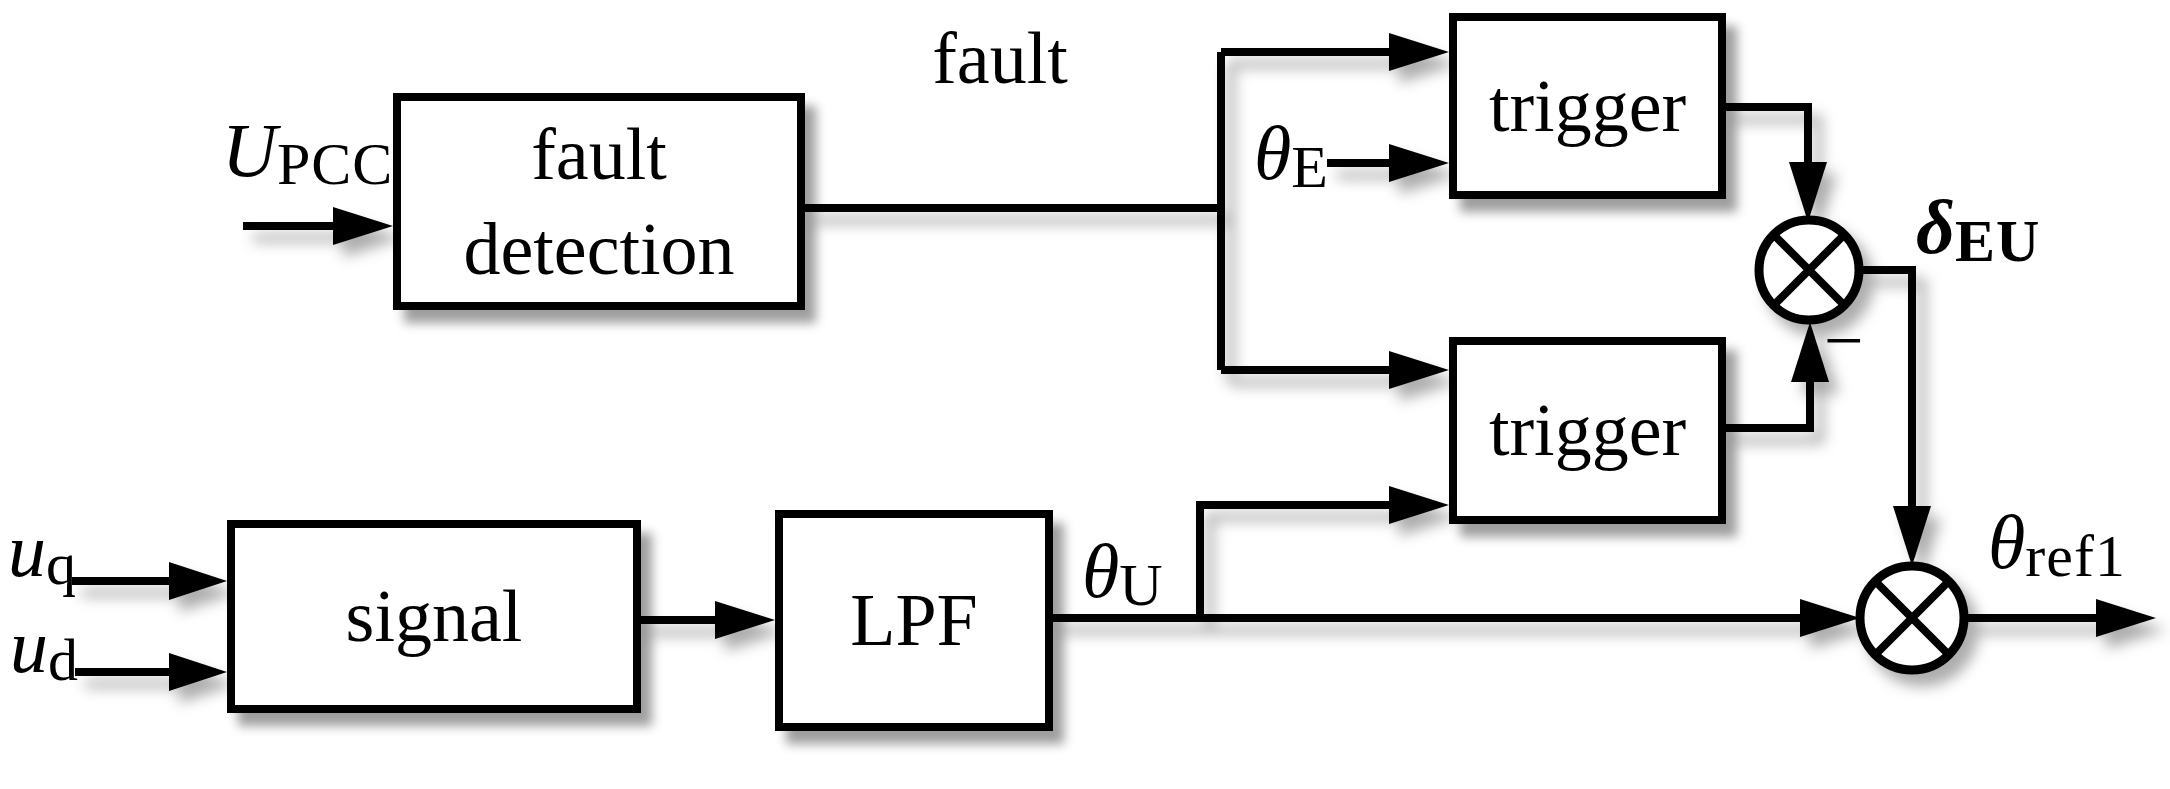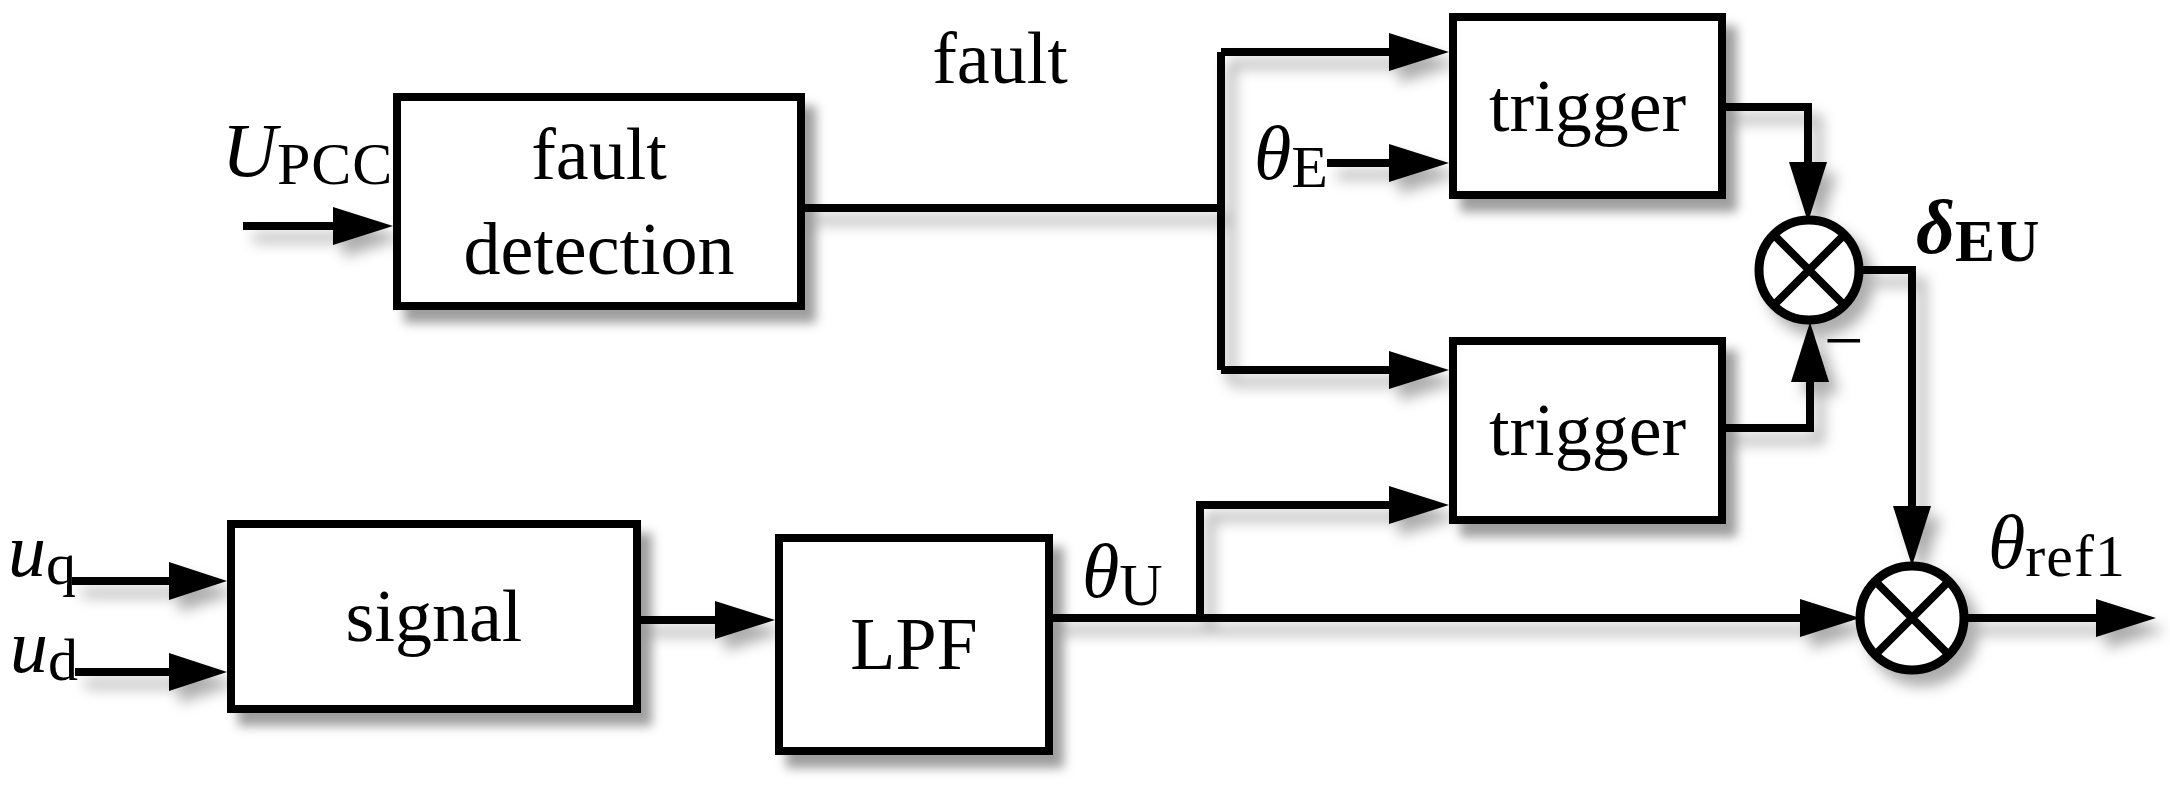--- a/index.html
+++ b/index.html
@@ -133,21 +133,21 @@
   </div>
 
   <div class="block" style="left:1449px; top:337px; width:277px; height:187px;">
     <div>trigger</div>
   </div>
 
   <div class="block" style="left:227px; top:520px; width:414px; height:193px;">
     <div>signal</div>
   </div>
 
-  <div class="block" style="left:775px; top:510px; width:278px; height:221px;margin-top:24px;">
+  <div class="block" style="left:775px; top:510px; width:278px; height:221px;">
     <div>LPF</div>
   </div>
 
   <div class="label" style="left:222px; top:112px;">
     <span class="base">U</span><span class="sub">PCC</span>
   </div>
 
   <div class="label twoline" style="left:850px; top:10px; width:300px;">
     <div>fault</div>
   </div>

